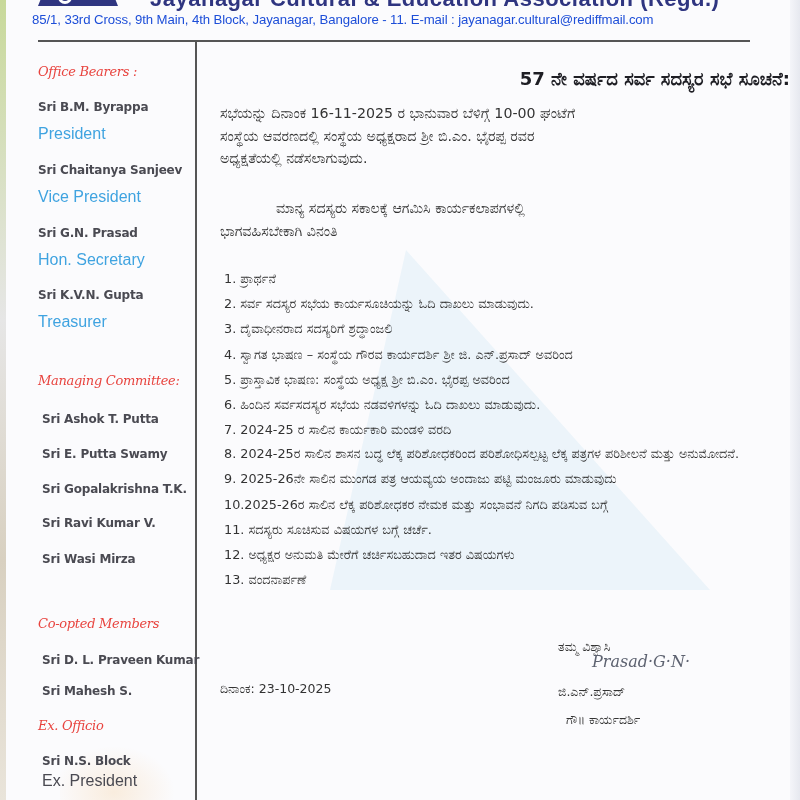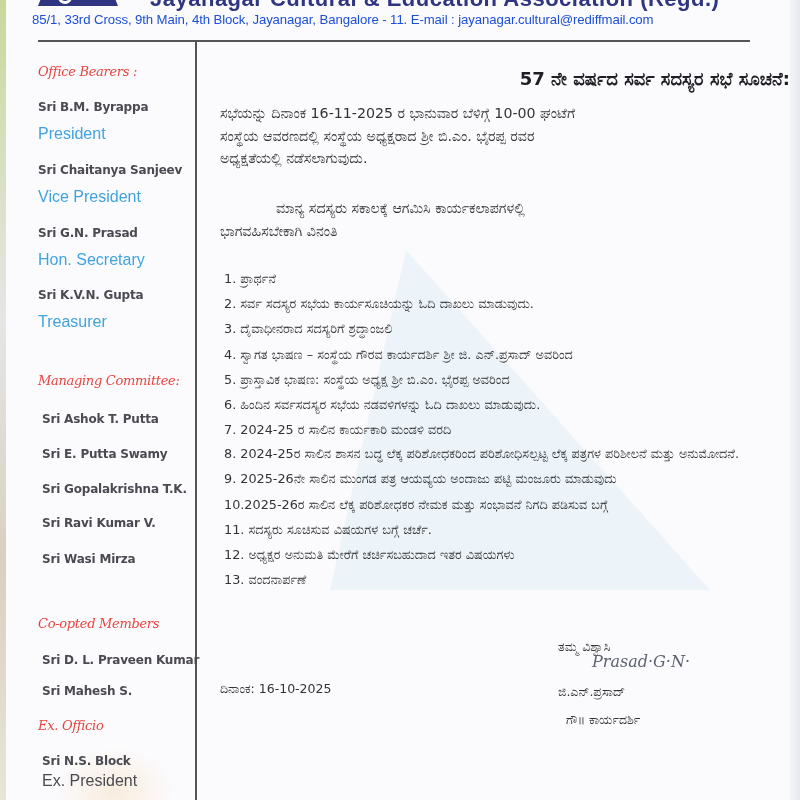--- a/index.html
+++ b/index.html
@@ -129,19 +129,19 @@
     <li>6. ಹಿಂದಿನ ಸರ್ವಸದಸ್ಯರ ಸಭೆಯ ನಡವಳಿಗಳನ್ನು ಓದಿ ದಾಖಲು ಮಾಡುವುದು.</li>
     <li>7. 2024-25 ರ ಸಾಲಿನ ಕಾರ್ಯಕಾರಿ ಮಂಡಳಿ ವರದಿ</li>
     <li class="wrap">8. 2024-25ರ ಸಾಲಿನ ಶಾಸನ ಬದ್ಧ ಲೆಕ್ಕ ಪರಿಶೋಧಕರಿಂದ ಪರಿಶೋಧಿಸಲ್ಪಟ್ಟ ಲೆಕ್ಕ ಪತ್ರಗಳ ಪರಿಶೀಲನೆ ಮತ್ತು ಅನುಮೋದನೆ.</li>
     <li>9. 2025-26ನೇ ಸಾಲಿನ ಮುಂಗಡ ಪತ್ರ ಆಯವ್ಯಯ ಅಂದಾಜು ಪಟ್ಟಿ ಮಂಜೂರು ಮಾಡುವುದು</li>
     <li>10.2025-26ರ ಸಾಲಿನ ಲೆಕ್ಕ ಪರಿಶೋಧಕರ ನೇಮಕ ಮತ್ತು ಸಂಭಾವನೆ ನಿಗದಿ ಪಡಿಸುವ ಬಗ್ಗೆ</li>
     <li>11. ಸದಸ್ಯರು ಸೂಚಿಸುವ ವಿಷಯಗಳ ಬಗ್ಗೆ ಚರ್ಚೆ.</li>
     <li>12. ಅಧ್ಯಕ್ಷರ ಅನುಮತಿ ಮೇರೆಗೆ ಚರ್ಚಿಸಬಹುದಾದ ಇತರ ವಿಷಯಗಳು</li>
     <li>13. ವಂದನಾರ್ಪಣೆ</li>
   </ul>
 
-  <div class="date-line">ದಿನಾಂಕ: 16-10-2025</div>
+  <div class="date-line">ದಿನಾಂಕ: 23-10-2025</div>
 
   <div class="signoff" style="top:597px">ತಮ್ಮ ವಿಶ್ವಾಸಿ</div>
   <div class="signature">Prasad·G·N·</div>
   <div class="signoff" style="top:642px">ಜಿ.ಎನ್.ಪ್ರಸಾದ್</div>
   <div class="signoff" style="top:670px; left:370px">ಗೌ॥ ಕಾರ್ಯದರ್ಶಿ</div>
 </div>
 
 </body></html>

